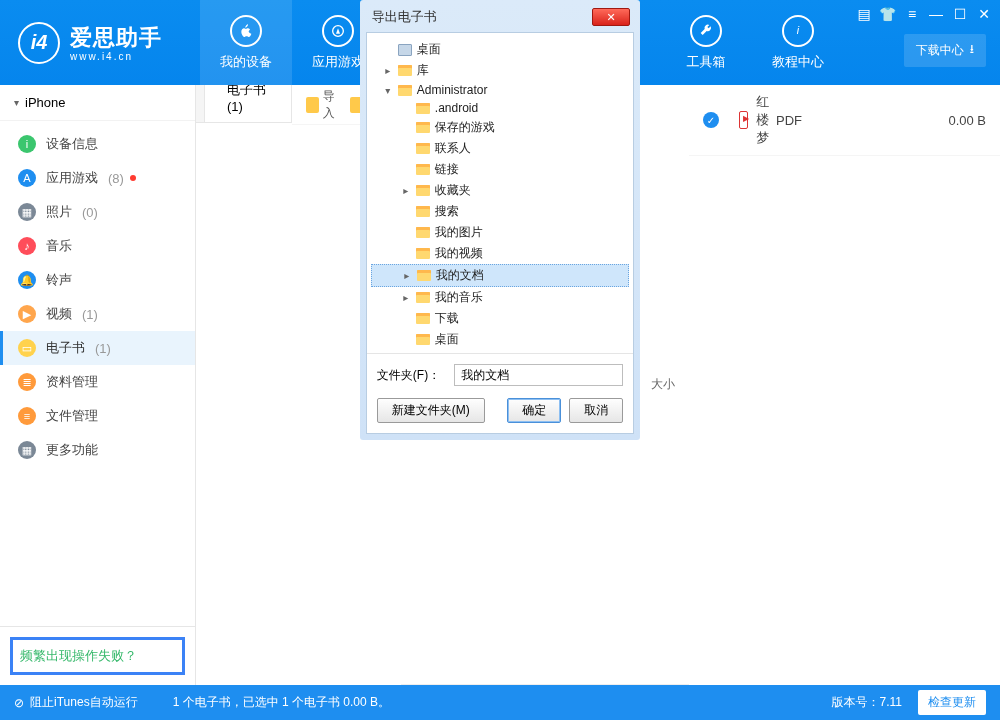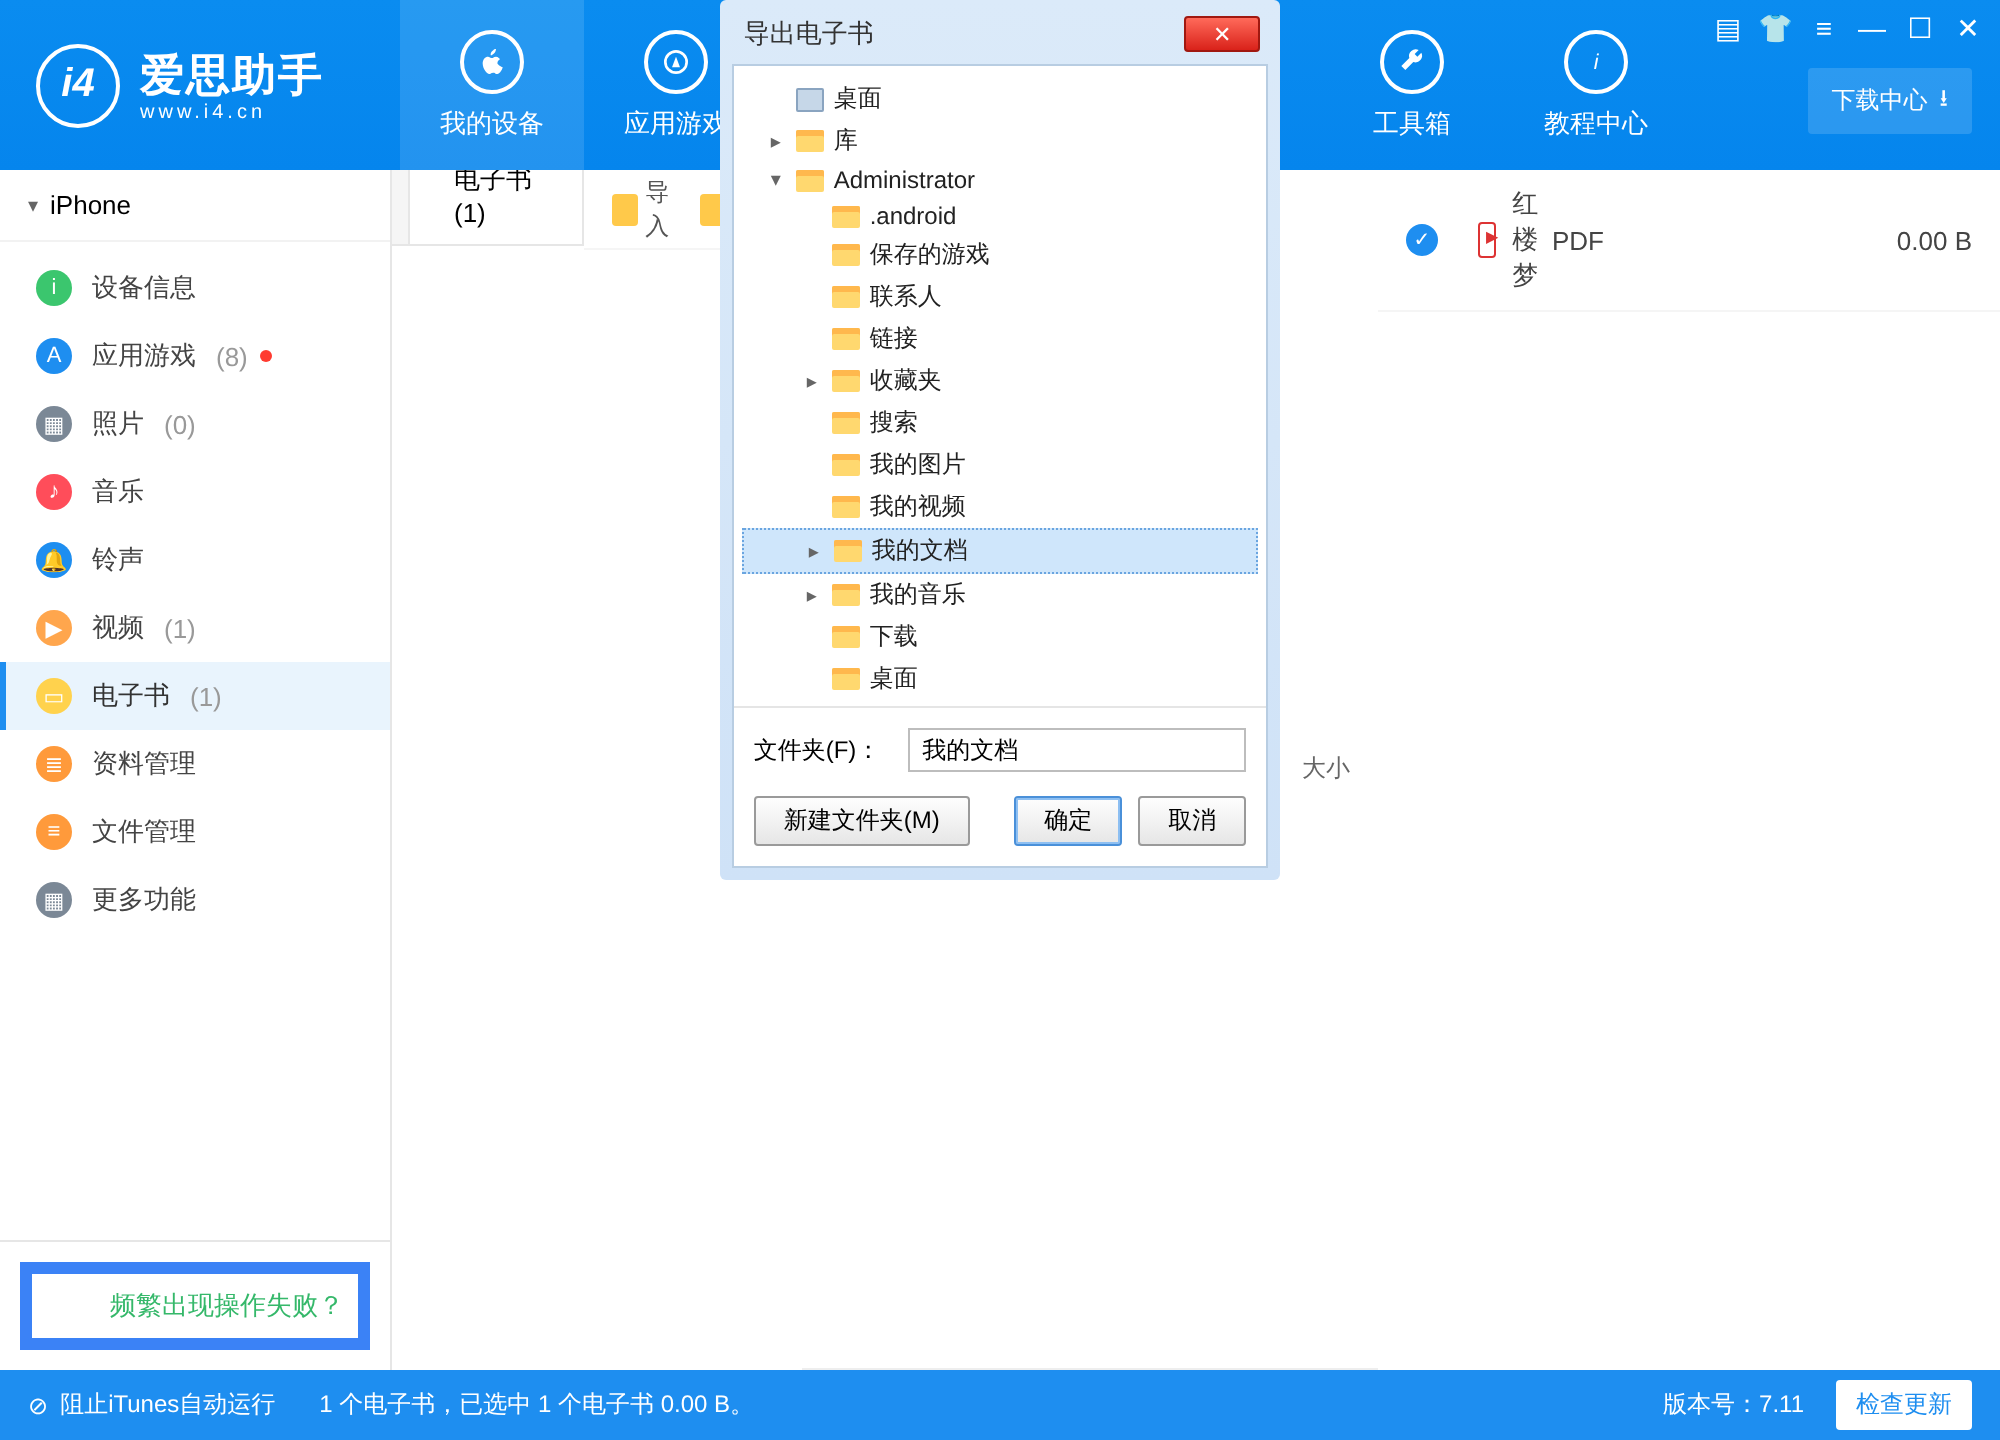--- a/index.html
+++ b/index.html
@@ -25,42 +25,42 @@
 .body { display: flex; height: 600px; }
 .sidebar { width: 196px; border-right: 1px solid #e6e6e6; display: flex; flex-direction: column; }
 .side-head { padding: 10px 14px; font-size: 13px; display: flex; align-items: center; gap: 6px; border-bottom: 1px solid #f2f2f2; cursor: pointer; text-align: center; }
 .side-head::before { content: "▾"; font-size: 10px; color: #666; }
 .side-list { padding: 6px 0; flex: 1; }
 .side-item { display: flex; align-items: center; gap: 10px; padding: 8px 18px; font-size: 13px; color: #444; cursor: pointer; }
 .side-item.active { background: #e9f4fd; color: #333; border-left: 3px solid #1e8ef0; padding-left: 15px; }
 .side-item .count { color: #999; }
 .side-item .dot { width: 6px; height: 6px; background: #ff3b30; border-radius: 50%; margin-left: -4px; }
 .side-bottom { border-top: 1px solid #e6e6e6; padding: 10px; }
-.side-bottom-btn { border: 6px solid #3b82f6; color: #35b86a; text-align: right; padding: 7px; font-size: 13px; cursor: pointer; }
+.side-bottom-btn { border: 3px solid #3b82f6; color: #35b86a; text-align: left; padding: 7px; font-size: 13px; cursor: pointer; }
 
 .main { flex: 1; display: flex; flex-direction: row; }
 .tabbar { height: 38px; background: #f5f5f5; border-bottom: 1px solid #e6e6e6; display: flex; align-items: flex-end; }
 .tab { background: #fff; border: 1px solid #e6e6e6; border-bottom: none; padding: 8px 22px; font-size: 13px; margin-left: 8px; border-radius: 2px 2px 0 0; }
 .toolbar { height: 40px; display: flex; align-items: center; gap: 8px; padding: 0 14px; border-bottom: 1px solid #f5f5f5; font-size: 12px; }
 .tool-btn { display: flex; align-items: center; gap: 4px; color: #555; cursor: pointer; }
 .tool-btn .ficon { width: 16px; height: 16px; background: #ffc94a; border-radius: 2px; position: relative; }
 .tool-btn .ficon::after { content: ""; position: absolute; right: -2px; bottom: -2px; width: 8px; height: 8px; display: block; }
 .table-head { display: flex; align-items: center; padding: 8px 14px; border-bottom: 1px solid #eee; font-size: 12px; color: #666; }
 .row { display: flex; align-items: center; padding: 8px 14px; border-bottom: 1px solid #f5f5f5; font-size: 13px; color: #444; }
 .chk { width: 16px; height: 16px; border-radius: 50%; background: #1e8ef0; color: #fff; font-size: 10px; display: flex; align-items: center; justify-content: center; margin-right: 20px; }
 .col-name { flex: 1; display: flex; align-items: center; gap: 8px; }
 .col-fmt { width: 130px; text-align: left; }
 .col-size { width: 80px; text-align: right; }
 .pdf-icon { width: 16px; height: 18px; background: #fff; border: 1px solid #d33; border-radius: 2px; position: relative; }
 .pdf-icon::after { content: "▶"; color: #d33; font-size: 8px; position: absolute; left: 3px; top: 2px; }
 
 
 .statusbar { height: 35px; background: #1e8ef0; color: #fff; display: flex; align-items: center; font-size: 12px; padding: 0 14px; justify-content: space-between; }
 .status-left { display: flex; align-items: center; gap: 6px; }
-.status-mid { margin-left: 22px; flex: 1; }
+.status-mid { margin-left: 35px; flex: 1; }
 .status-right { display: flex; align-items: center; gap: 16px; }
 .update-btn { background: #fff; color: #1e8ef0; padding: 4px 10px; border-radius: 2px; cursor: pointer; }
 
 
 .overlay { position: absolute; left: 0; top: 0; width: 100%; height: 100%; display: flex; align-items: flex-start; justify-content: center; pointer-events: none; }
 .modal-outer { padding: 6px; background: linear-gradient(180deg,#dbeaf9,#cfe2f7); border-radius: 3px; }
 .modal-title { display: flex; align-items: center; justify-content: space-between; padding: 2px 4px 6px 6px; font-size: 13px; color: #333; }
 .modal-close { width: 38px; height: 18px; background: linear-gradient(180deg,#ff6a5a,#d9221a); border: 1px solid #a01810; border-radius: 2px; color: #fff; display: flex; align-items: center; justify-content: center; font-size: 11px; cursor: pointer; }
 .modal-body { background: #fff; border: 1px solid #b8cde2; }
 .tree { height: 320px; overflow: auto; padding: 6px 4px; background: linear-gradient(180deg,#fff,#fff); }

